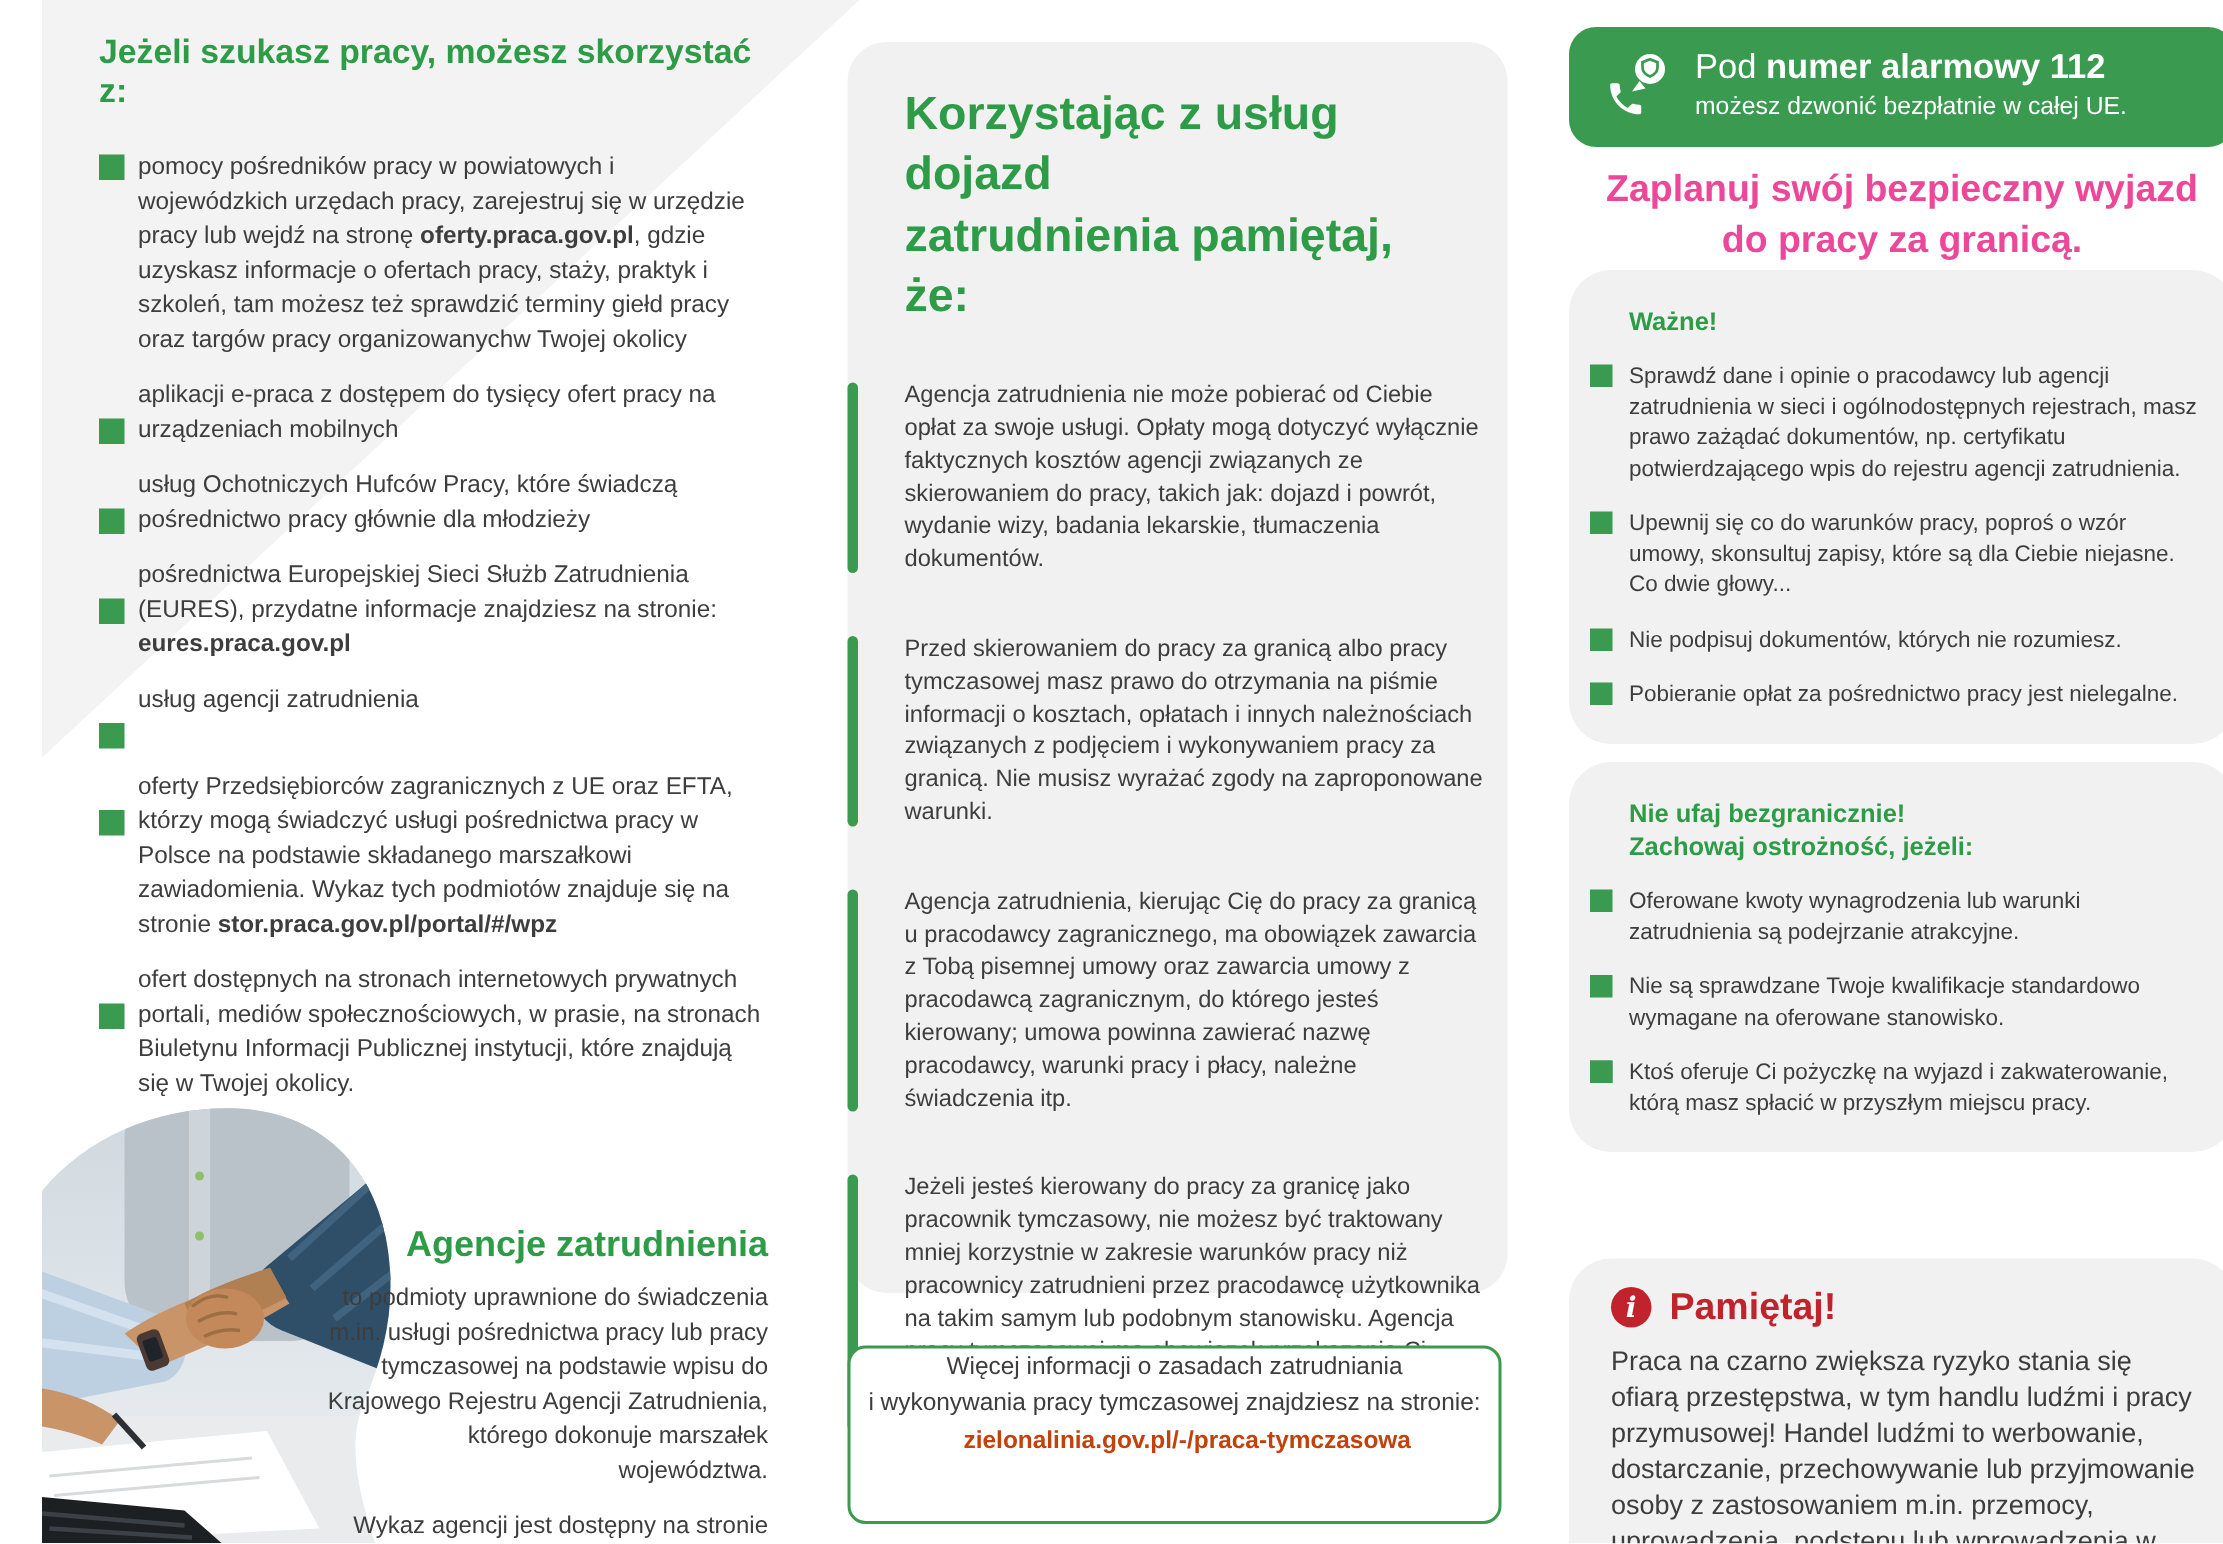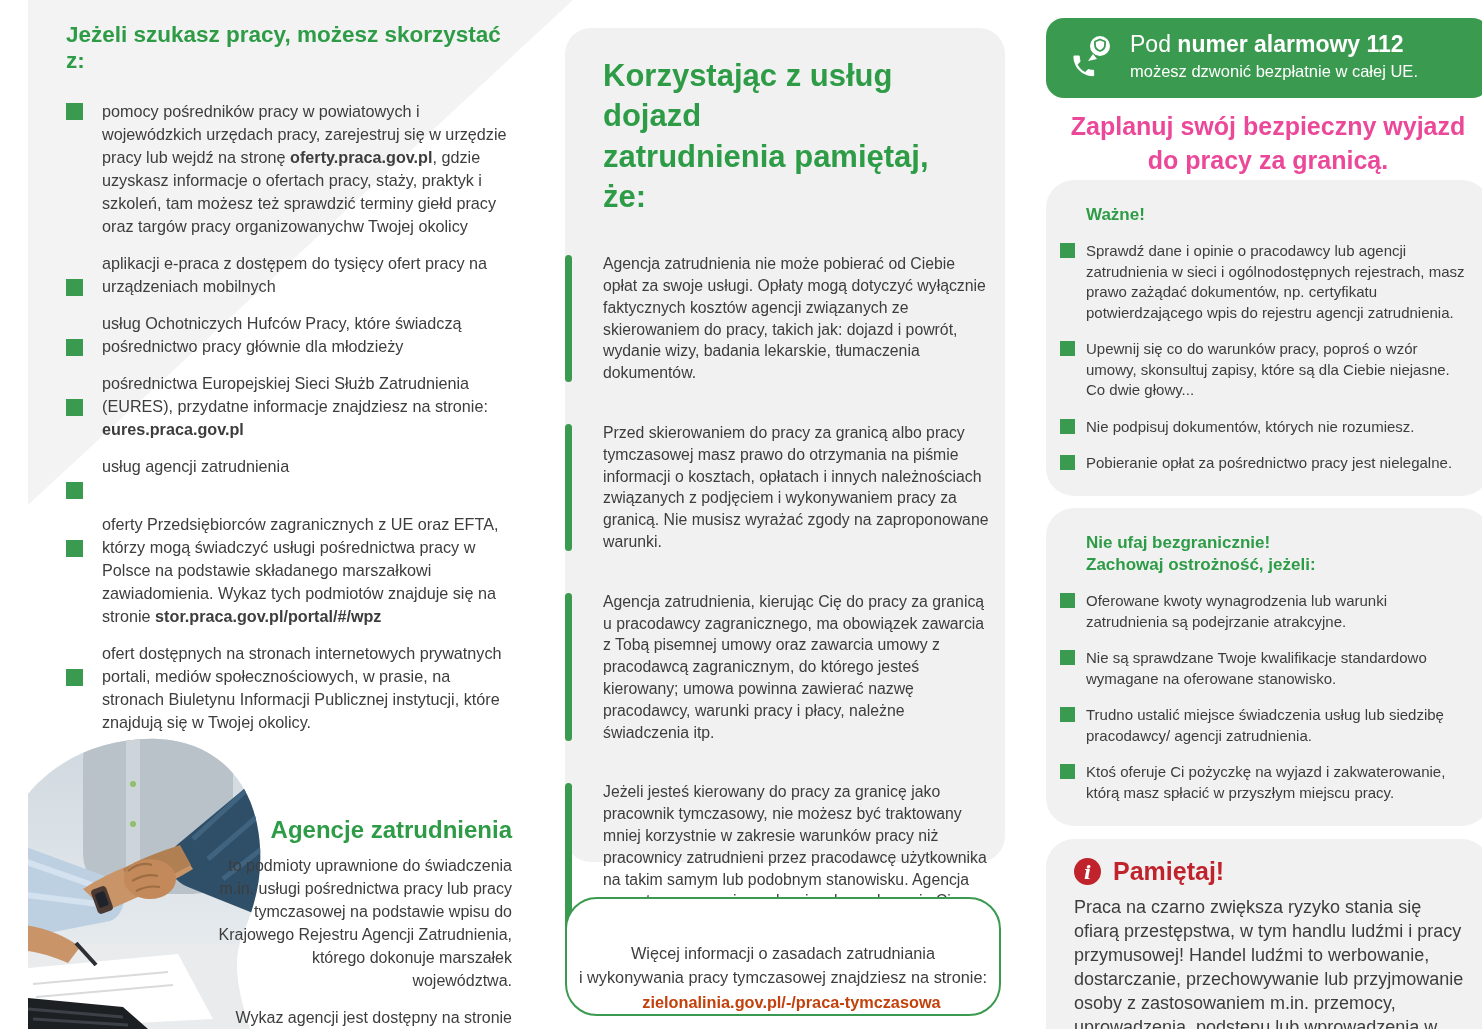--- a/index.html
+++ b/index.html
@@ -4,41 +4,41 @@
 <style>
   html,body{margin:0;padding:0;background:#ffffff;}
   .page{position:relative;width:1482px;height:1029px;background:#ffffff;overflow:hidden;
         font-family:"Liberation Sans",sans-serif;color:#3d3d3d;margin-left:28px;}
   
   .corner-wedge{position:absolute;left:0;top:0;width:545px;height:505px;background:#f2f3f2;
         clip-path:polygon(0 0,100% 0,0 100%);}
   
   .left-col{position:absolute;left:38px;top:22px;width:446px;}
   .left-heading{margin:0 0 26px 0;font-size:22.5px;font-weight:bold;color:#2e9c47;}
-  .job-item{display:flex;gap:19px;margin-bottom:14px;font-size:16.2px;line-height:1.42;}
+  .job-item{display:flex;gap:9px;margin-bottom:14px;font-size:16.2px;line-height:1.42;}
   .job-item .sq{flex:0 0 17px;width:17px;height:17px;background:#3a9a4f;margin-top:3px;}
   .job-item:nth-child(n+2) .sq{margin-top:27px;}
   .bold-url{font-weight:bold;}
   
   .photo-blob{position:absolute;left:0;top:729px;width:240px;height:300px;}
   
   .agencies{position:absolute;left:186px;top:816px;width:298px;text-align:right;}
   .agencies-heading{margin:0 0 10px 0;font-size:24px;font-weight:bold;color:#2e9c47;}
   .agencies-body{font-size:16px;line-height:1.44;}
   .agencies-note{margin-top:14px;font-size:16px;line-height:1.44;}
   .agencies-link{font-size:16px;font-weight:bold;color:#2e9c47;line-height:1.44;}
   
   .mid-box{position:absolute;left:537px;top:28px;width:440px;height:834px;
         background:#f0f1f0;border-radius:26px;}
   .mid-heading{margin:28px 30px 36px 38px;font-size:31px;line-height:1.3;font-weight:bold;color:#2e9c47;}
   .mid-para{position:relative;margin:0 14px 38px 38px;font-size:15.8px;line-height:1.38;}
   .mid-para .bar{position:absolute;left:-38px;top:2px;bottom:2px;width:7px;border-radius:4px;background:#3a9a4f;}
   .info-box{position:absolute;left:537px;top:897px;width:436px;height:119px;box-sizing:border-box;
-        border:2px solid #3a9a4f;border-radius:32px;background:#fff;display:flex;flex-direction:column;
-        justify-content:flex-end;text-align:center;font-size:16.3px;line-height:1.5;}
+        border:2px solid #3a9a4f;border-radius:12px;background:#fff;display:flex;flex-direction:column;
+        justify-content:flex-start;text-align:center;font-size:16.3px;line-height:1.5;}
   .info-link{color:#c2410c;font-weight:bold;padding-left:17px;}
   
   .badge{position:absolute;left:1018px;top:18px;width:444px;height:80px;background:#3a9a4f;
         border-radius:18px;color:#ffffff;}
   .badge-icon{position:absolute;left:22px;top:16px;width:48px;height:48px;}
   .badge-text{position:absolute;left:84px;top:13px;}
   .badge-line1{font-size:23px;}
   .badge-line1 b{font-weight:bold;}
   .badge-line2{font-size:16.5px;margin-top:4px;}
   .plan-heading{position:absolute;left:1018px;top:110px;width:444px;text-align:center;
@@ -228,21 +228,20 @@
     <div class="side-item">
       <span class="sq"></span>
       <span>Oferowane kwoty wynagrodzenia lub warunki zatrudnienia są podejrzanie atrakcyjne.</span>
     </div>
     <div class="side-item">
       <span class="sq"></span>
       <span>Nie są sprawdzane Twoje kwalifikacje standardowo wymagane na oferowane stanowisko.</span>
     </div>
     <div class="side-item">
       <span class="sq"></span>
-      <span>Trudno ustalić miejsce świadczenia usług lub siedzibę pracodawcy/ agencji zatrudnienia.</span>
     </div>
     <div class="side-item">
       <span class="sq"></span>
       <span>Ktoś oferuje Ci pożyczkę na wyjazd i zakwaterowanie, którą masz spłacić w przyszłym miejscu pracy.</span>
     </div>
   </div>
 
   <div class="side-box remember-box">
     <div class="remember-head">
       <span class="info-icon">i</span>

